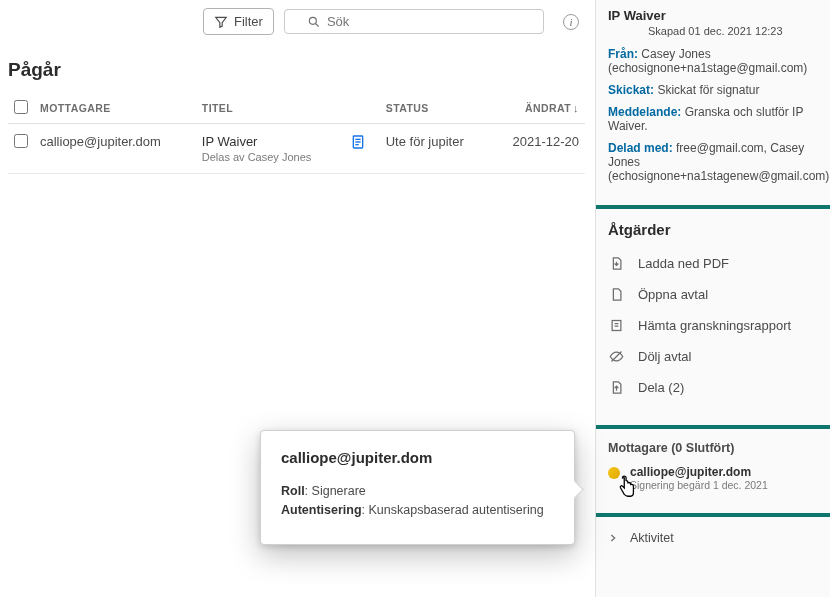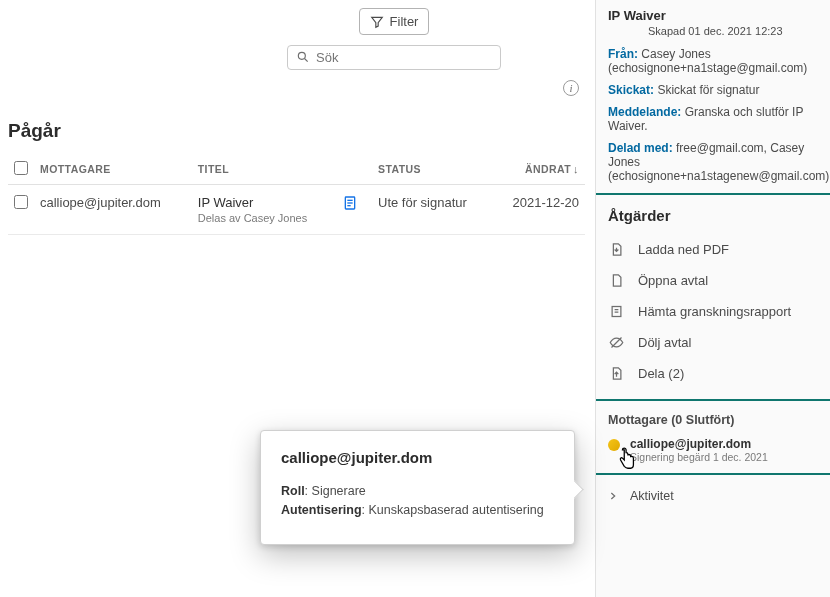--- a/index.html
+++ b/index.html
@@ -1,22 +1,22 @@
 <!DOCTYPE html>
 <html><head>
 <meta charset="utf-8">
 <style>
   * { box-sizing: border-box; margin: 0; padding: 0; font-family: -apple-system, BlinkMacSystemFont, "Segoe UI", Arial, sans-serif; }
   body { width: 830px; height: 597px; background: #fff; font-size: 13px; color: #2c2c2c; overflow: hidden; }
   .app { display: flex; height: 100%; }
   .main { flex: 1; padding: 8px 10px 0 8px; position: relative; }
   .side { width: 235px; border-left: 1px solid #e1e1e1; background: #fafafa; padding: 8px 12px 0 12px; font-size: 12px; overflow: hidden;}
-  .toolbar { display: flex; gap: 10px; align-items: center; margin-left: 195px; margin-bottom: 24px; flex-direction: column; }
+  .toolbar { display: flex; gap: 10px; align-items: center; margin-left: 195px; margin-bottom: 24px; }
   .filter-btn { display: flex; align-items: center; gap: 6px; border: 1px solid #b3b3b3; border-radius: 4px; padding: 5px 10px; background: #fff; cursor: pointer; font-size: 13px; color: #4b4b4b; }
-  .search-wrap { display: flex; border: 1px solid #cacaca; border-radius: 4px; padding: 4px 8px; flex: 1; max-width: 260px; background: #fff; }
+  .search-wrap { display: flex; align-items: center; border: 1px solid #cacaca; border-radius: 4px; padding: 4px 22px; flex: 1; max-width: 260px; background: #fff; }
   .search-wrap input { border: none; outline: none; font-size: 13px; flex: 1; }
   .info-icon { margin-left: auto; margin-right: 6px; color: #6e6e6e; border:1px solid #9a9a9a; border-radius:50%; width:16px; height:16px; display:flex; align-items:center; justify-content:center; font-size:11px; font-style: italic; font-family: serif;}
   .section-title { font-size: 19px; font-weight: 600; margin-bottom: 12px; padding-left: 0px;}
   table { width: 100%; border-collapse: collapse; }
   th { text-align: left; font-size: 10.5px; font-weight: 700; color: #6e6e6e; letter-spacing: 0.04em; padding: 7px 6px; border-bottom: 1px solid #e1e1e1; text-transform: uppercase;}
   td { padding: 10px 6px; border-bottom: 1px solid #eaeaea; vertical-align: top; font-size: 13px; color: #4b4b4b;}
   .checkbox { width: 26px; }
   .checkbox input { width:14px; height:14px; }
   .title-cell .t { font-weight: 400; color: #323232; }
   .title-cell .s { font-size: 11px; color: #7a7a7a; margin-top: 2px;}
@@ -33,21 +33,21 @@
     width:12px; height:12px; background:#fff; transform:rotate(45deg);
     border-right:1px solid #d0d0d0; border-top:1px solid #d0d0d0;
   }
   .tooltip h3 { font-size: 15px; font-weight: 700; margin-bottom: 18px; }
   .tooltip .row { font-size: 12.5px; color: #4b4b4b; margin-bottom: 5px;}
   .tooltip .row b { font-weight: 700; color:#333;}
   .side-title { font-weight: 700; font-size: 13px; }
   .side-sub { font-size: 11px; color: #4b4b4b; margin-top: 2px; margin-bottom: 10px; margin-left: 40px;}
   .side .field { margin-bottom: 8px; font-size: 12px; color:#4b4b4b;}
   .side .field b { color: #0369a1; }
-  .side-section { border-top: 2px solid #0f766e; margin: 10px -12px 0 -12px; padding: 12px 12px 0 12px;}
+  .side-section { border-top: 4px solid #0f766e; margin: 22px -12px 0 -12px; padding: 12px 12px 0 12px;}
   .side-section h4 { font-size: 15px; font-weight: 700; margin-bottom: 10px; }
   .action { display: flex; align-items: center; gap: 14px; padding: 8px 0; font-size: 13px; color: #4b4b4b; cursor: pointer;}
   .action .ic { width: 16px; color: #6e6e6e; display:flex; align-items:center; justify-content:center;}
   .recip-head { font-size: 12.5px; font-weight:600; color:#4b4b4b; margin-bottom:10px;}
   .recip { display:flex; gap:10px; align-items:flex-start; margin-bottom: 6px; position:relative;}
   .recip .dot { width:12px; height:12px; border-radius:50%; background: linear-gradient(135deg,#f5c518,#e0a800); margin-top:2px; flex:none;}
   .recip .em { font-size:12px; font-weight:600; color:#323232;}
   .recip .dt { font-size:10.5px; color:#7a7a7a;}
   .cursor { position:absolute; left: 8px; top: 10px; font-size:18px; pointer-events:none;}
   .activity { display:flex; align-items:center; gap:12px; padding: 4px 0; font-size:12.5px; color:#4b4b4b; margin-top: 2px;}
@@ -105,21 +105,21 @@
           <td>
             <span class="doc-icon">
               <svg width="16" height="16" viewBox="0 0 24 24" fill="none" stroke="#1473e6" stroke-width="2">
                   <rect x="5" y="3" width="14" height="18" rx="1"></rect>
                   <line x1="8" y1="8" x2="16" y2="8"></line>
                   <line x1="8" y1="12" x2="16" y2="12"></line>
                   <line x1="8" y1="16" x2="13" y2="16"></line>
                 </svg>
             </span>
           </td>
-          <td>Ute för signatur</td>
+          <td>Ute för jupiter</td>
           <td style="text-align:right;">2021-12-20</td>
         </tr>
       </tbody>
     </table>
 
     <div class="tooltip">
       <h3>calliope@jupiter.dom</h3>
       <div class="row"><b><span>Roll</span></b>: <span>Signerare</span></div>
       <div class="row"><b><span>Autentisering</span></b>: <span>Kunskapsbaserad autentisering</span></div>
     </div>

